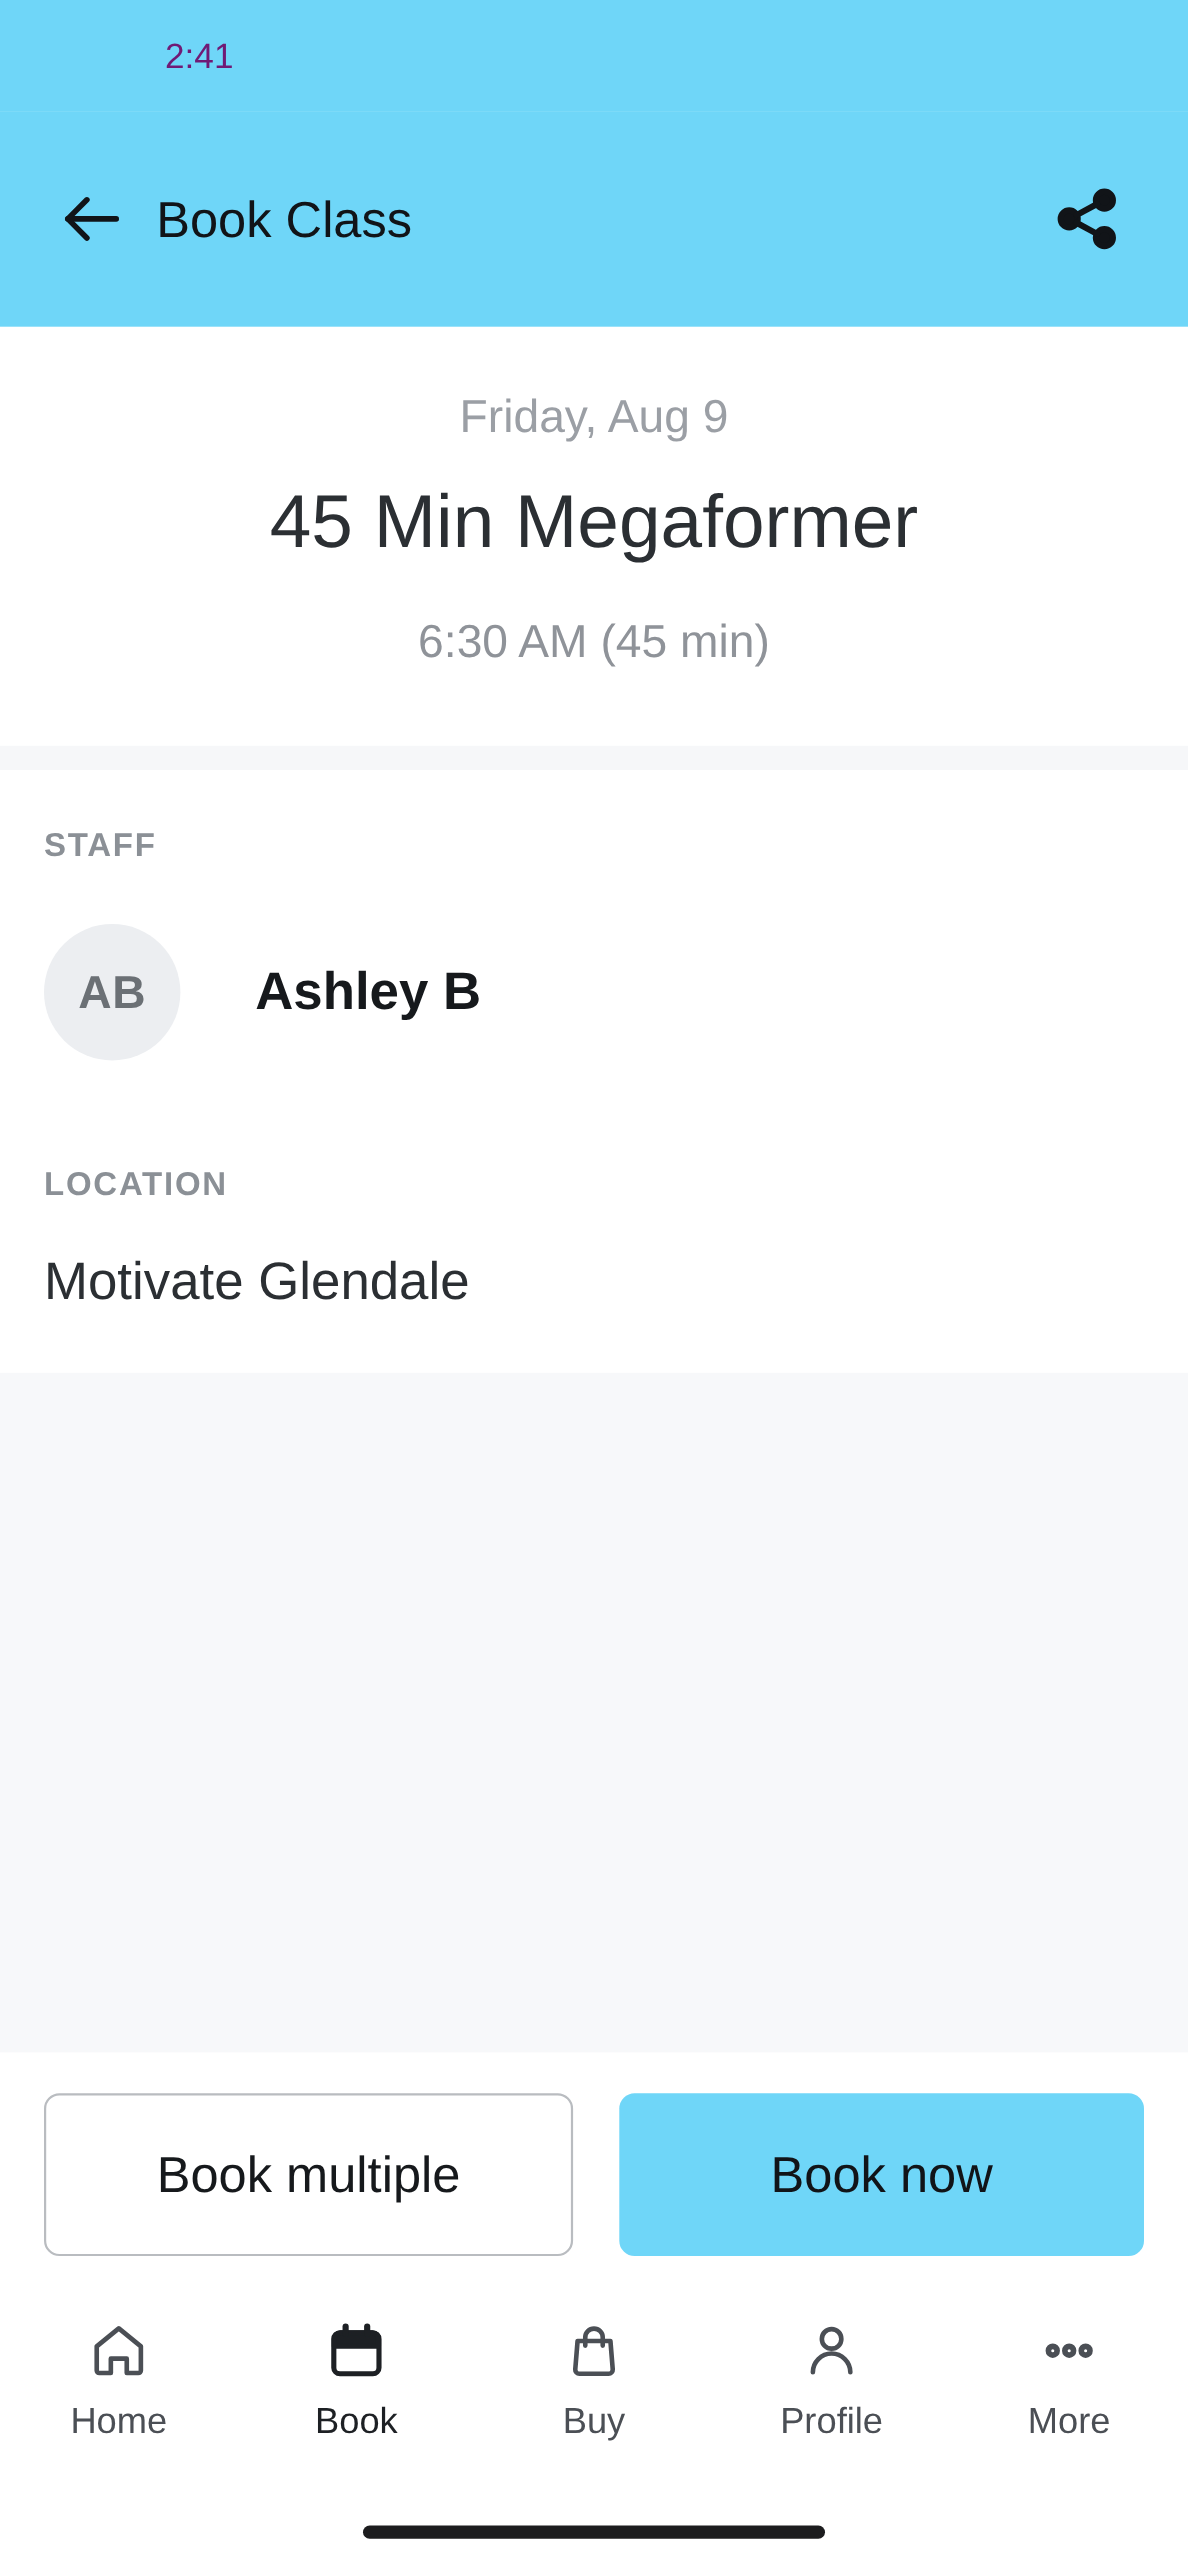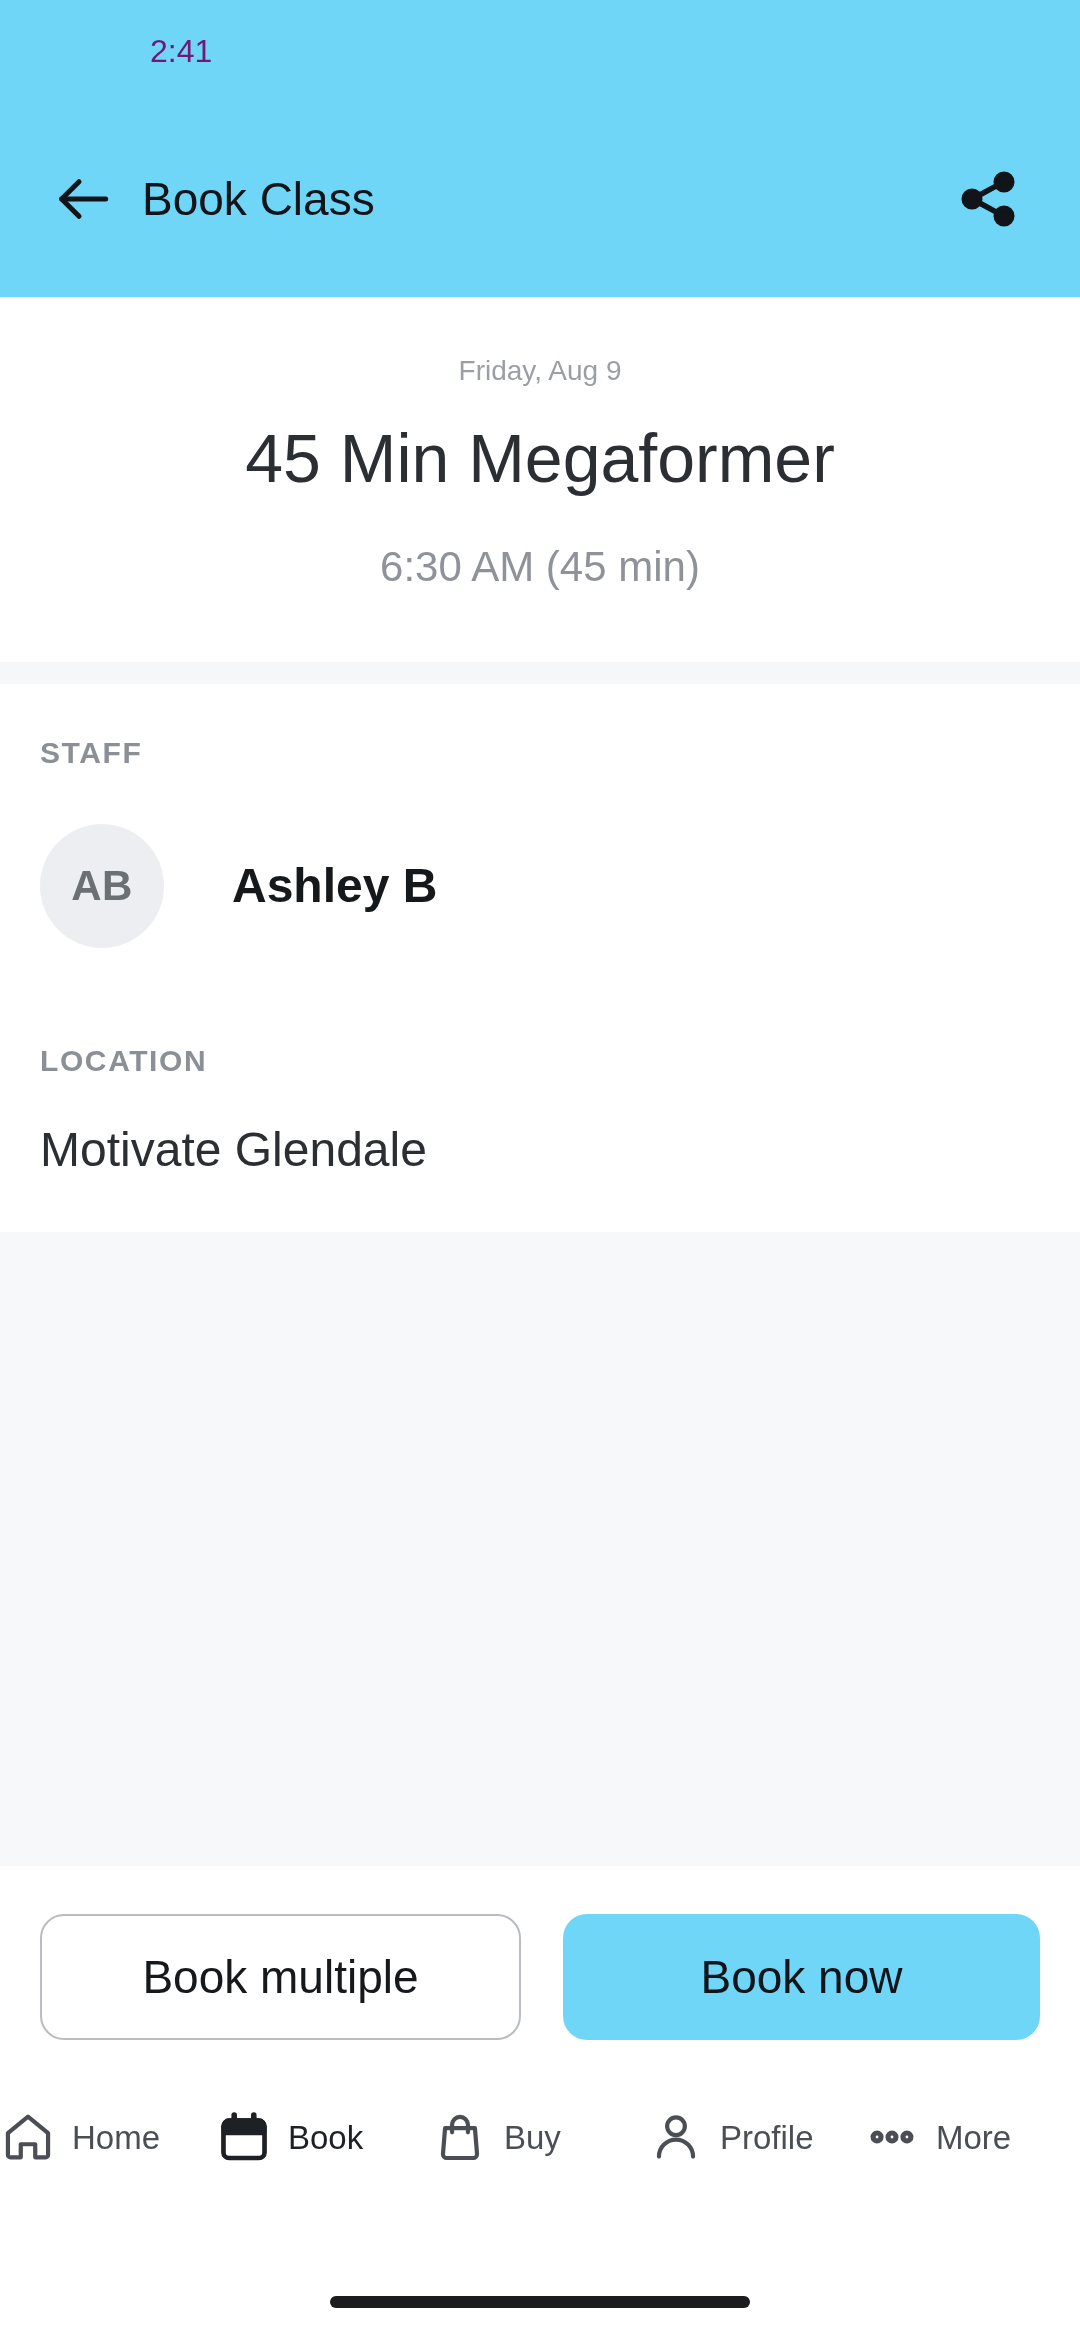--- a/index.html
+++ b/index.html
@@ -63,21 +63,21 @@
   .share-btn svg { display:block; }
 
   
   .hero {
     background:#ffffff;
     padding-top:58px;
     padding-bottom:46px;
     display:flex; flex-direction:column; align-items:center;
   }
   .hero-date {
-    font-size:28px;
+    font-size:42px;
     color:#9b9fa5;
     line-height:1.15;
     margin-bottom:32px;
   }
   .hero-title {
     font-size:68px;
     color:#2b2f33;
     line-height:1.15;
     margin-bottom:28px;
     text-align:center;
@@ -160,23 +160,23 @@
 
   
   .actions {
     background:#ffffff;
     flex:0 0 222px;
     display:flex; align-items:center;
     padding:0 40px;
     gap:42px;
   }
   .btn {
-    height:126px;
+    height:148px;
     flex:1 1 0;
-    border-radius:24px;
+    border-radius:14px;
     display:flex; align-items:center; justify-content:center;
     font-size:46px;
     line-height:1;
   }
   .btn-outline {
     background:#ffffff;
     border:2px solid #b9bcc0;
     color:#16191c;
   }
   .btn-filled {
@@ -187,21 +187,21 @@
 
   
   .bottomnav {
     flex:0 0 176px;
     background:#ffffff;
     display:flex; align-items:flex-start;
     padding-top:18px;
   }
   .nav-item {
     flex:1 1 0;
-    display:flex; flex-direction:row;
+    display:flex; flex-direction:column;
     align-items:center; justify-content:flex-start;
     gap:16px;
   }
   .nav-icon {
     height:62px;
     display:flex; align-items:center; justify-content:center;
   }
   .nav-icon svg { display:block; }
   .nav-label {
     font-size:33px;

